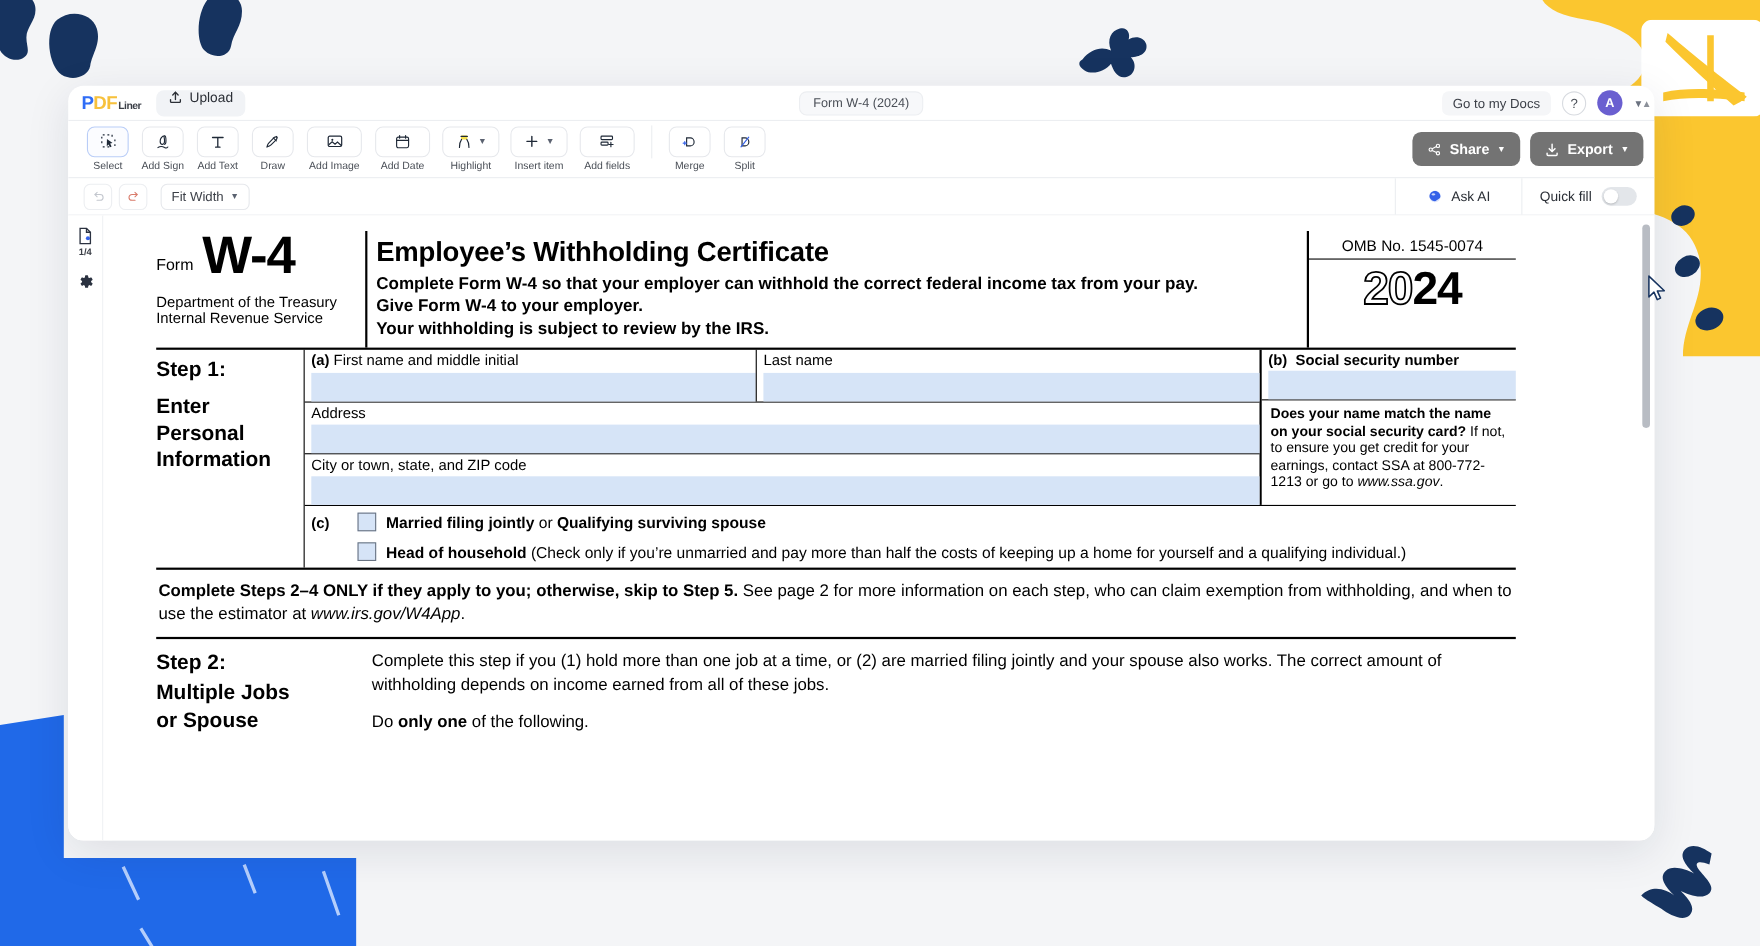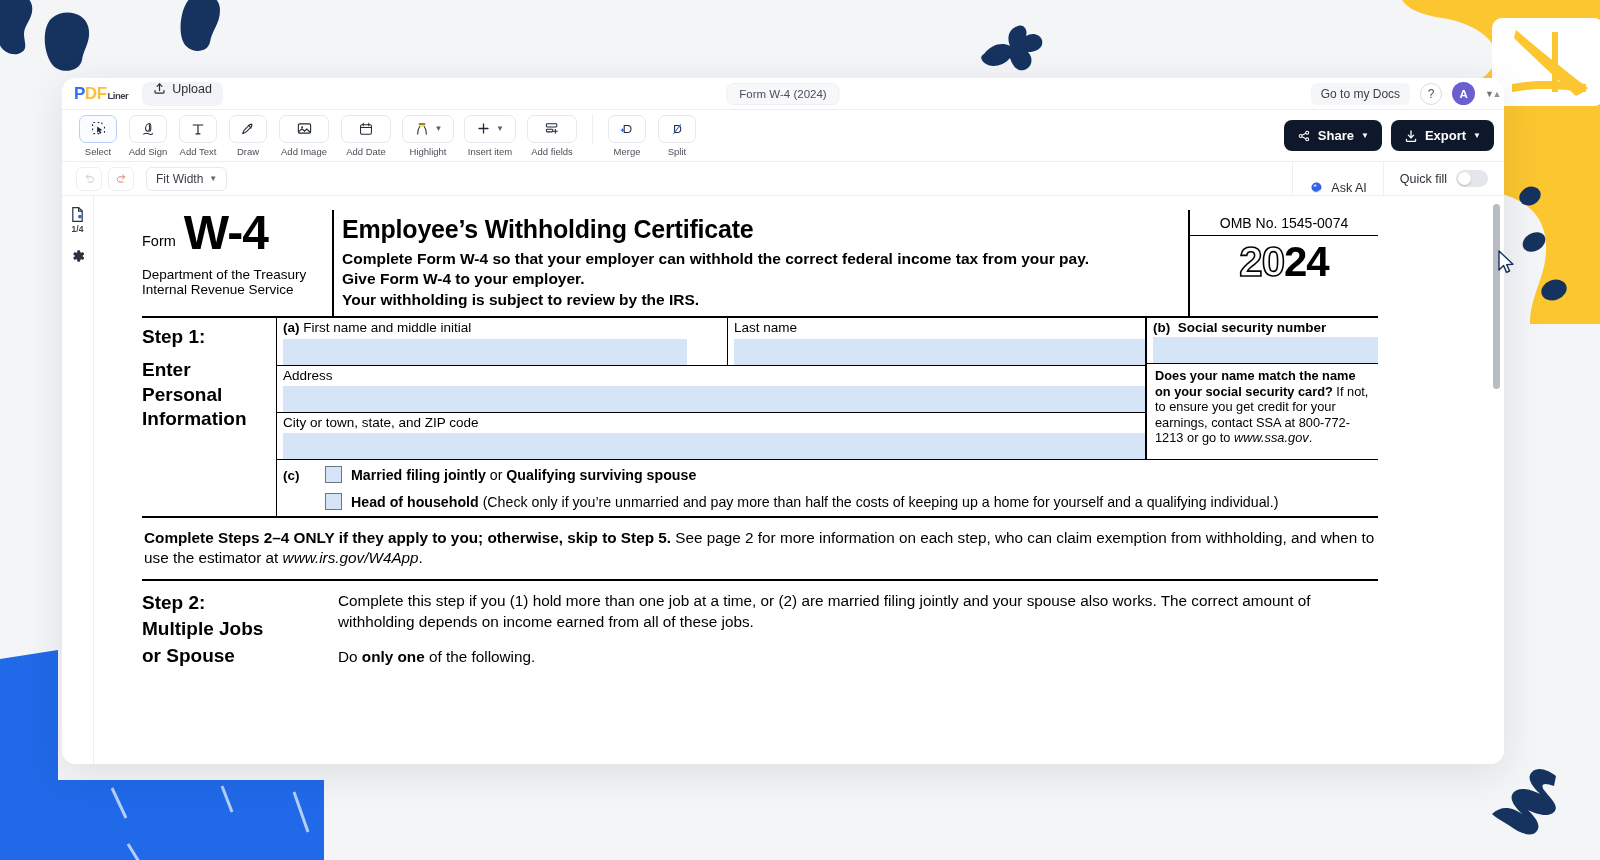--- a/index.html
+++ b/index.html
@@ -85,21 +85,21 @@
     display: flex; align-items: center; justify-content: center; background: #fff;
   }
   .tool.active .box { border-color: #b9cdf7; background: #fbfcff; }
   .tool .lbl { font-size: 9.5px; color: #4a4f57; margin-top: 3px; white-space: nowrap; }
   .tool.wide { width: 56px; }
   .tool.wide .box { width: 50px; }
   .sep { width: 1px; height: 30px; background: #eceef1; margin: 0 12px 14px 6px; }
 
   .toolbar-right { margin-left: auto; display: flex; align-items: center; gap: 9px; }
   .btn-blue {
-    background: #0f172a; color: #fff; border-radius: 8px;
+    background: #737373; color: #fff; border-radius: 8px;
     height: 31px; display: flex; align-items: center; gap: 7px;
     padding: 0 13px; font-size: 13px; font-weight: 600; cursor: pointer;
   }
 
   
   .subbar {
     height: 34px; display: flex; align-items: center;
     padding: 0 10px 0 14px; border-bottom: 1px solid #eceef1; background: #fff;
   }
   .icon-sq {
@@ -107,22 +107,22 @@
     display: flex; align-items: center; justify-content: center;
     margin-right: 6px; cursor: pointer; color: #c3c7ce;
   }
   .fitwidth {
     border: 1px solid #e6e8ec; border-radius: 6px; height: 24px;
     display: flex; align-items: center; gap: 6px; padding: 0 9px;
     font-size: 12px; color: #3b3f47; margin-left: 6px; cursor: pointer;
   }
   .subbar-right { margin-left: auto; display: flex; align-items: center; }
   .askai {
-    display: flex; align-items: flex-end; gap: 7px; font-size: 12.5px;
-    color: #2b2f36; padding: 0 16px; height: 33px; cursor: pointer;
+    display: flex; align-items: center; gap: 7px; font-size: 12.5px;
+    color: #2b2f36; padding: 0 28px; height: 33px; cursor: pointer;
     border-left: 1px solid #eceef1;
   }
   .quickfill {
     display: flex; align-items: center; gap: 9px; font-size: 12.5px;
     color: #2b2f36; padding: 0 6px 0 16px; height: 33px;
     border-left: 1px solid #eceef1; cursor: pointer;
   }
   .toggle {
     width: 32px; height: 17px; border-radius: 9px; background: #e3e6ea;
     position: relative;
@@ -173,21 +173,21 @@
   .step1-label { width: 134px; padding: 8px 4px 8px 0; }
   .step1-label .s { font-size: 19px; font-weight: 700; }
   .step1-label .e { font-size: 19px; font-weight: 700; margin-top: 10px; line-height: 1.28; }
   .step1-fields { flex: 1; border-left: 1.5px solid #000; }
   .frow { display: flex; border-bottom: 1.5px solid #000; }
   .frow:last-child { border-bottom: none; }
   .fcell { position: relative; padding: 2px 0 0 6px; }
   .fcell .cap { font-size: 13.5px; line-height: 1.2; }
   .fcell .cap b { font-weight: 700; }
   .fillbox { background: #d6e4f7; height: 26px; margin-top: 2px; }
-  .vline { border-left: 1.5px solid #000; margin-left: 40px; }
+  .vline { border-left: 1.5px solid #000; }
 
   .namerow .c1 { width: 410px; }
   .namerow .c2 { flex: 1; }
   .ssn-col { width: 233px; border-left: 2.5px solid #000; }
   .ssn-top { padding: 2px 0 0 6px; border-bottom: 1.5px solid #000; }
   .ssn-top .cap { font-size: 13.5px; font-weight: 700; }
   .ssn-note { font-size: 12.8px; line-height: 1.21; padding: 4px 4px 4px 8px; }
   .ssn-note b { font-weight: 700; }
   .ssn-note i { font-style: italic; }
 

